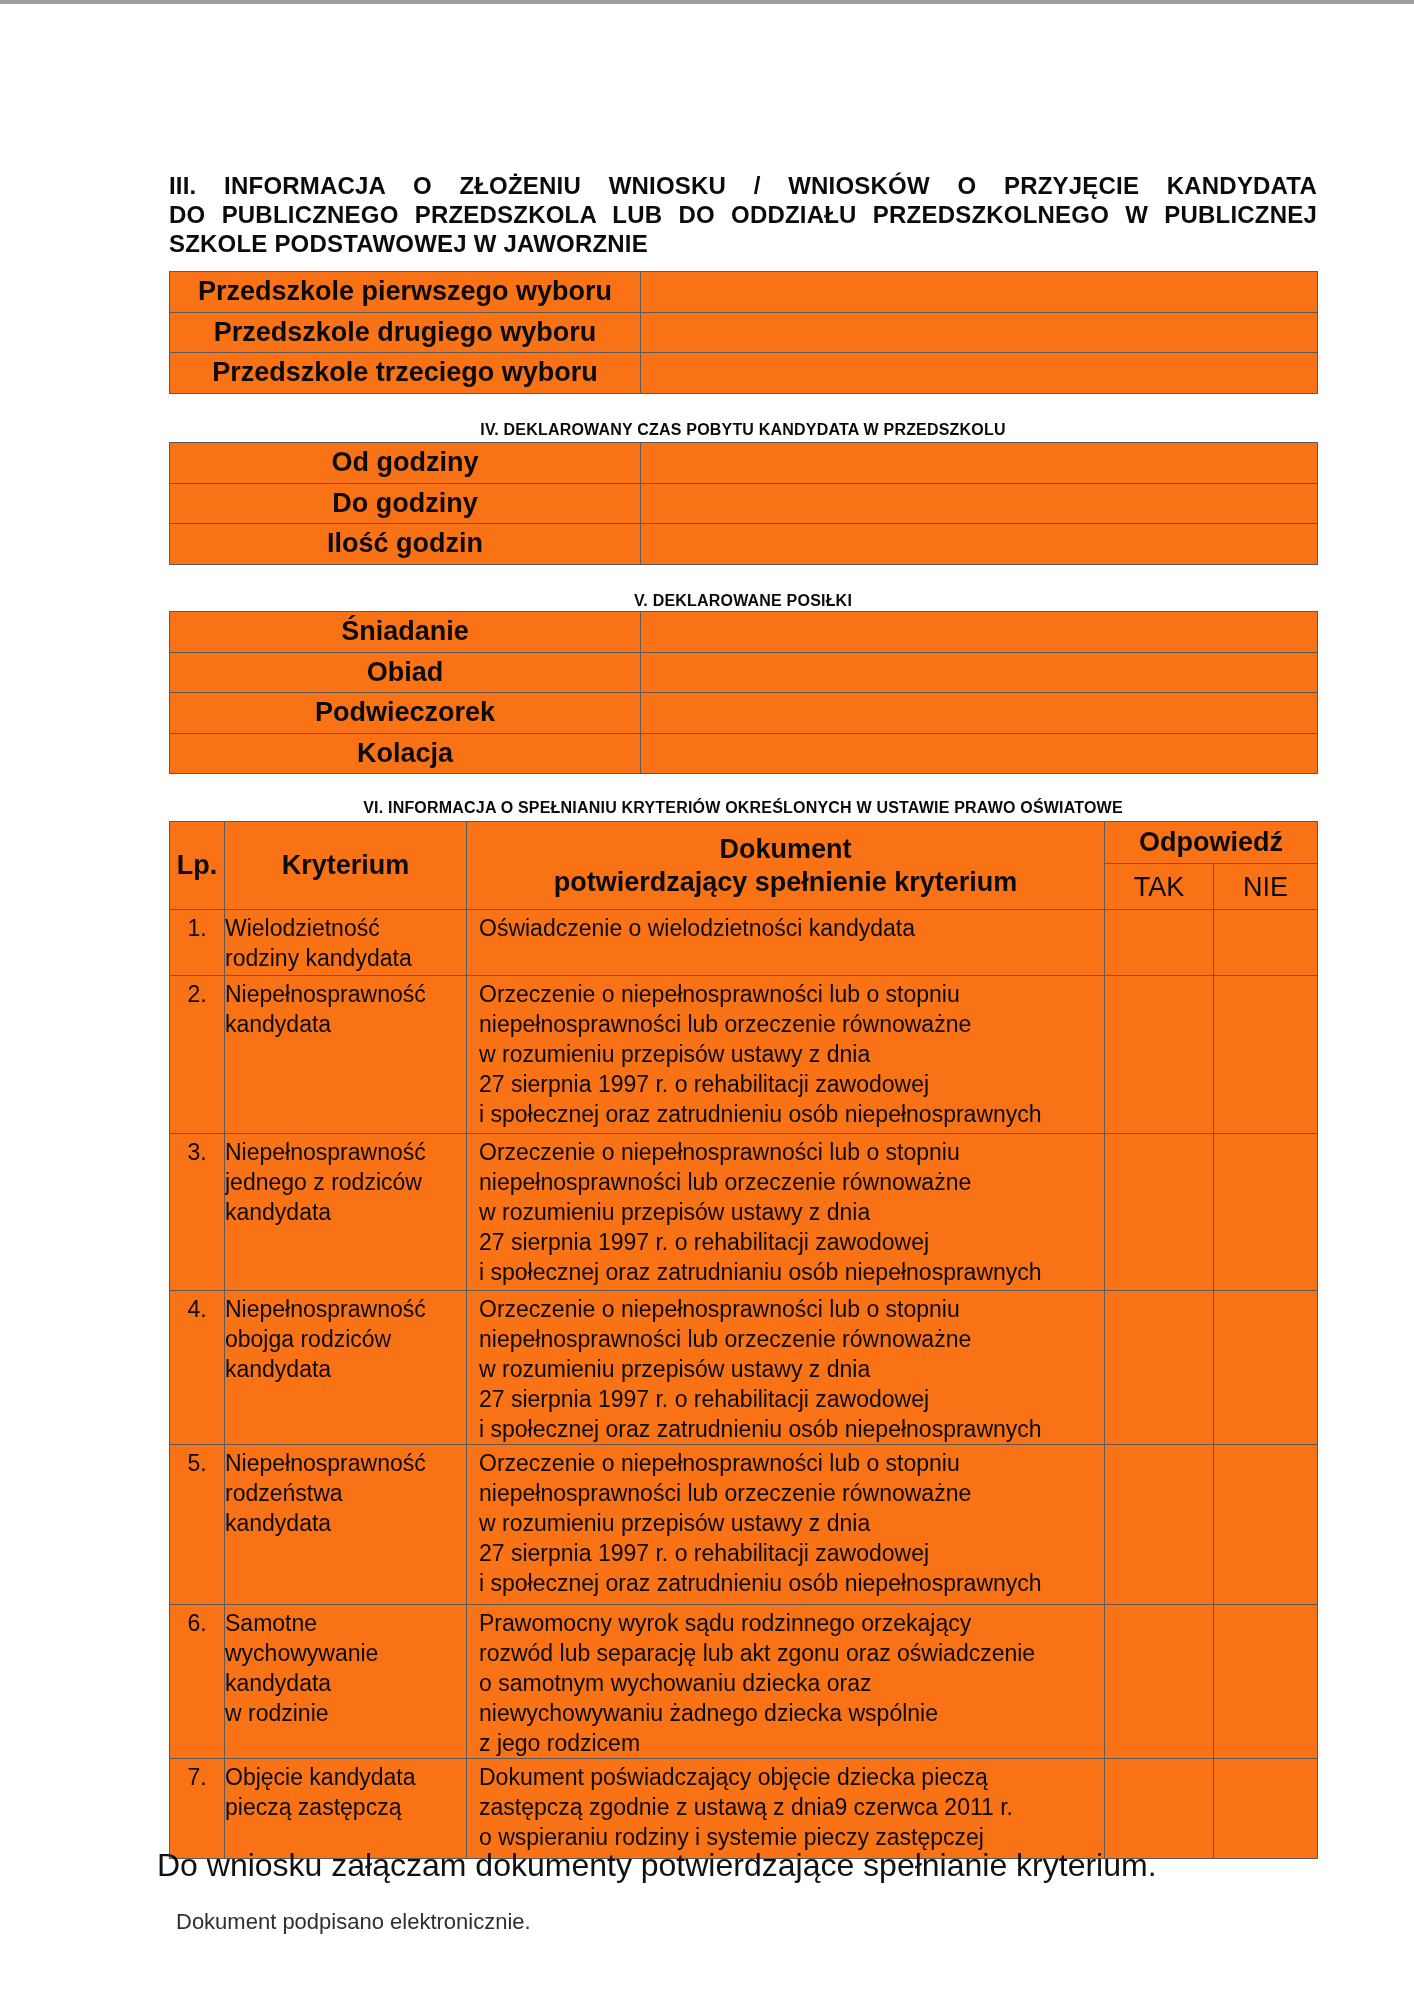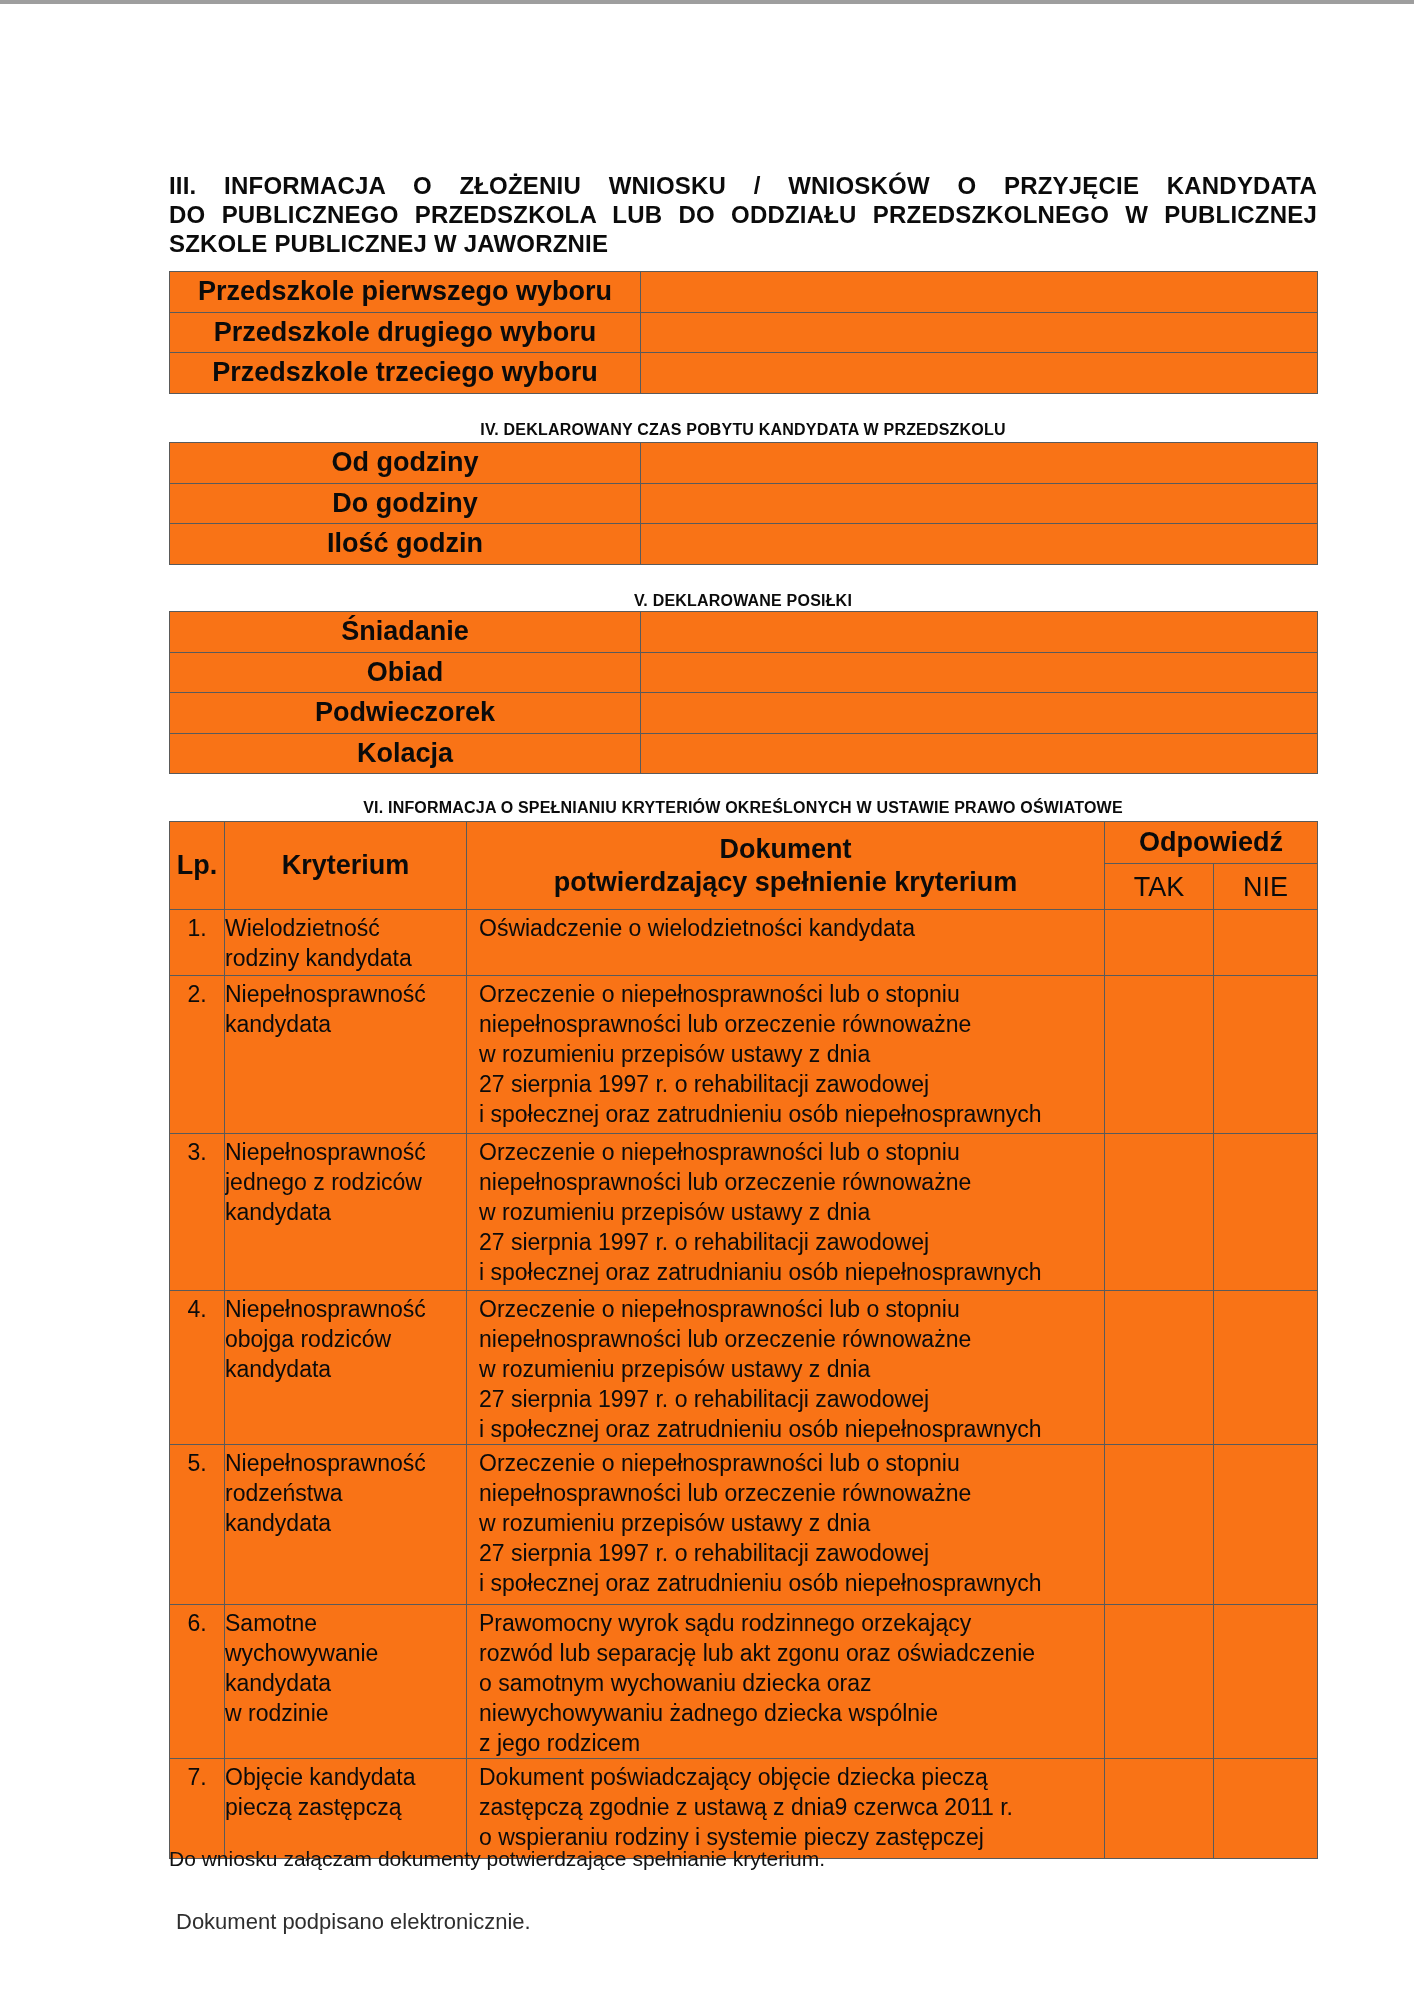--- a/index.html
+++ b/index.html
@@ -52,32 +52,32 @@
   .crit .kry{padding:3px 6px 0 0;white-space:pre-line;}
   .crit .dok{padding:3px 4px 0 12px;white-space:pre-line;}
   .crit tr.r1 td{height:62px;}
   .crit tr.r2 td{height:154px;}
   .crit tr.r3 td{height:153px;}
   .crit tr.r4 td{height:148px;}
   .crit tr.r5 td{height:156px;}
   .crit tr.r6 td{height:145px;}
   .crit tr.r7 td{height:96px;}
 
-  .footer-note{left:169px;top:1843px;width:1148px;font-size:21px;color:#111;}
+  .footer-note{left:157px;top:1843px;width:1148px;font-size:32px;color:#111;}
   .signature-note{left:176px;top:1905px;width:900px;font-size:22px;color:#2e2e2e;}
 </style>
 </head>
 <body>
 
 <div class="page">
 
   <div class="abs h3block">
     <div class="jline">III. INFORMACJA O ZŁOŻENIU WNIOSKU / WNIOSKÓW O PRZYJĘCIE KANDYDATA</div>
     <div class="jline">DO PUBLICZNEGO PRZEDSZKOLA LUB DO ODDZIAŁU PRZEDSZKOLNEGO W PUBLICZNEJ</div>
-    <div>SZKOLE PUBLICZNEJ W JAWORZNIE</div>
+    <div>SZKOLE PODSTAWOWEJ W JAWORZNIE</div>
   </div>
 
   <table class="abs simple" style="left:169px;top:267px;">
     <colgroup>
         <col style="width:471px">
         <col style="width:677px">
       </colgroup>
     <tbody>
         <tr>
       <td class="lbl">Przedszkole pierwszego wyboru</td>

